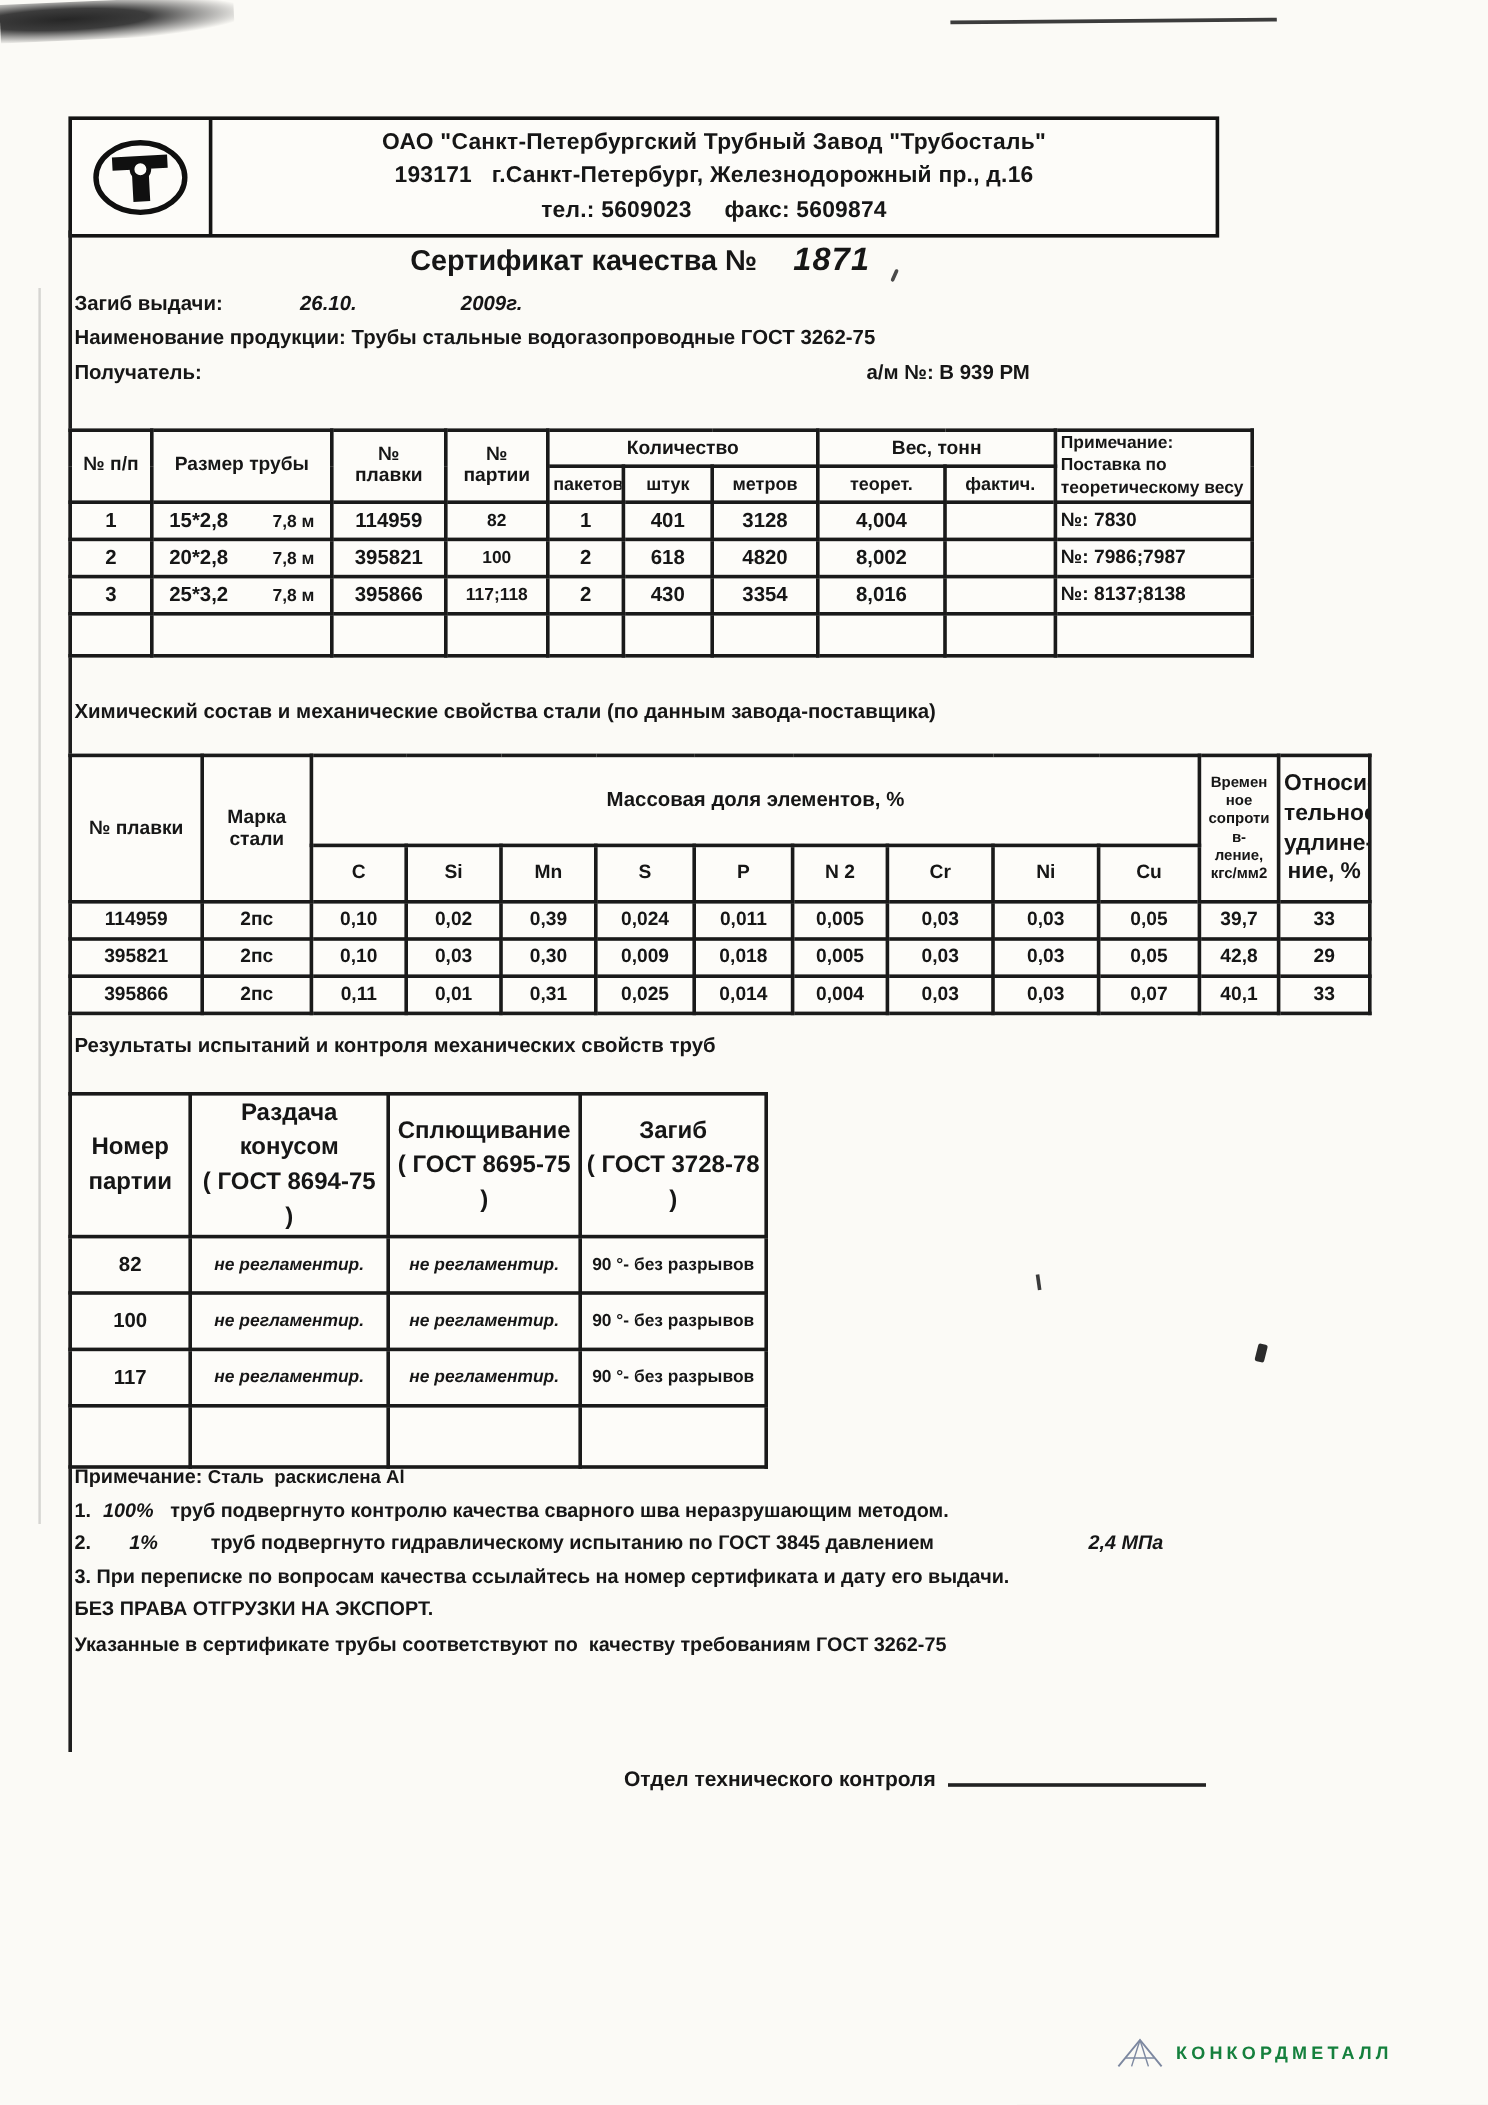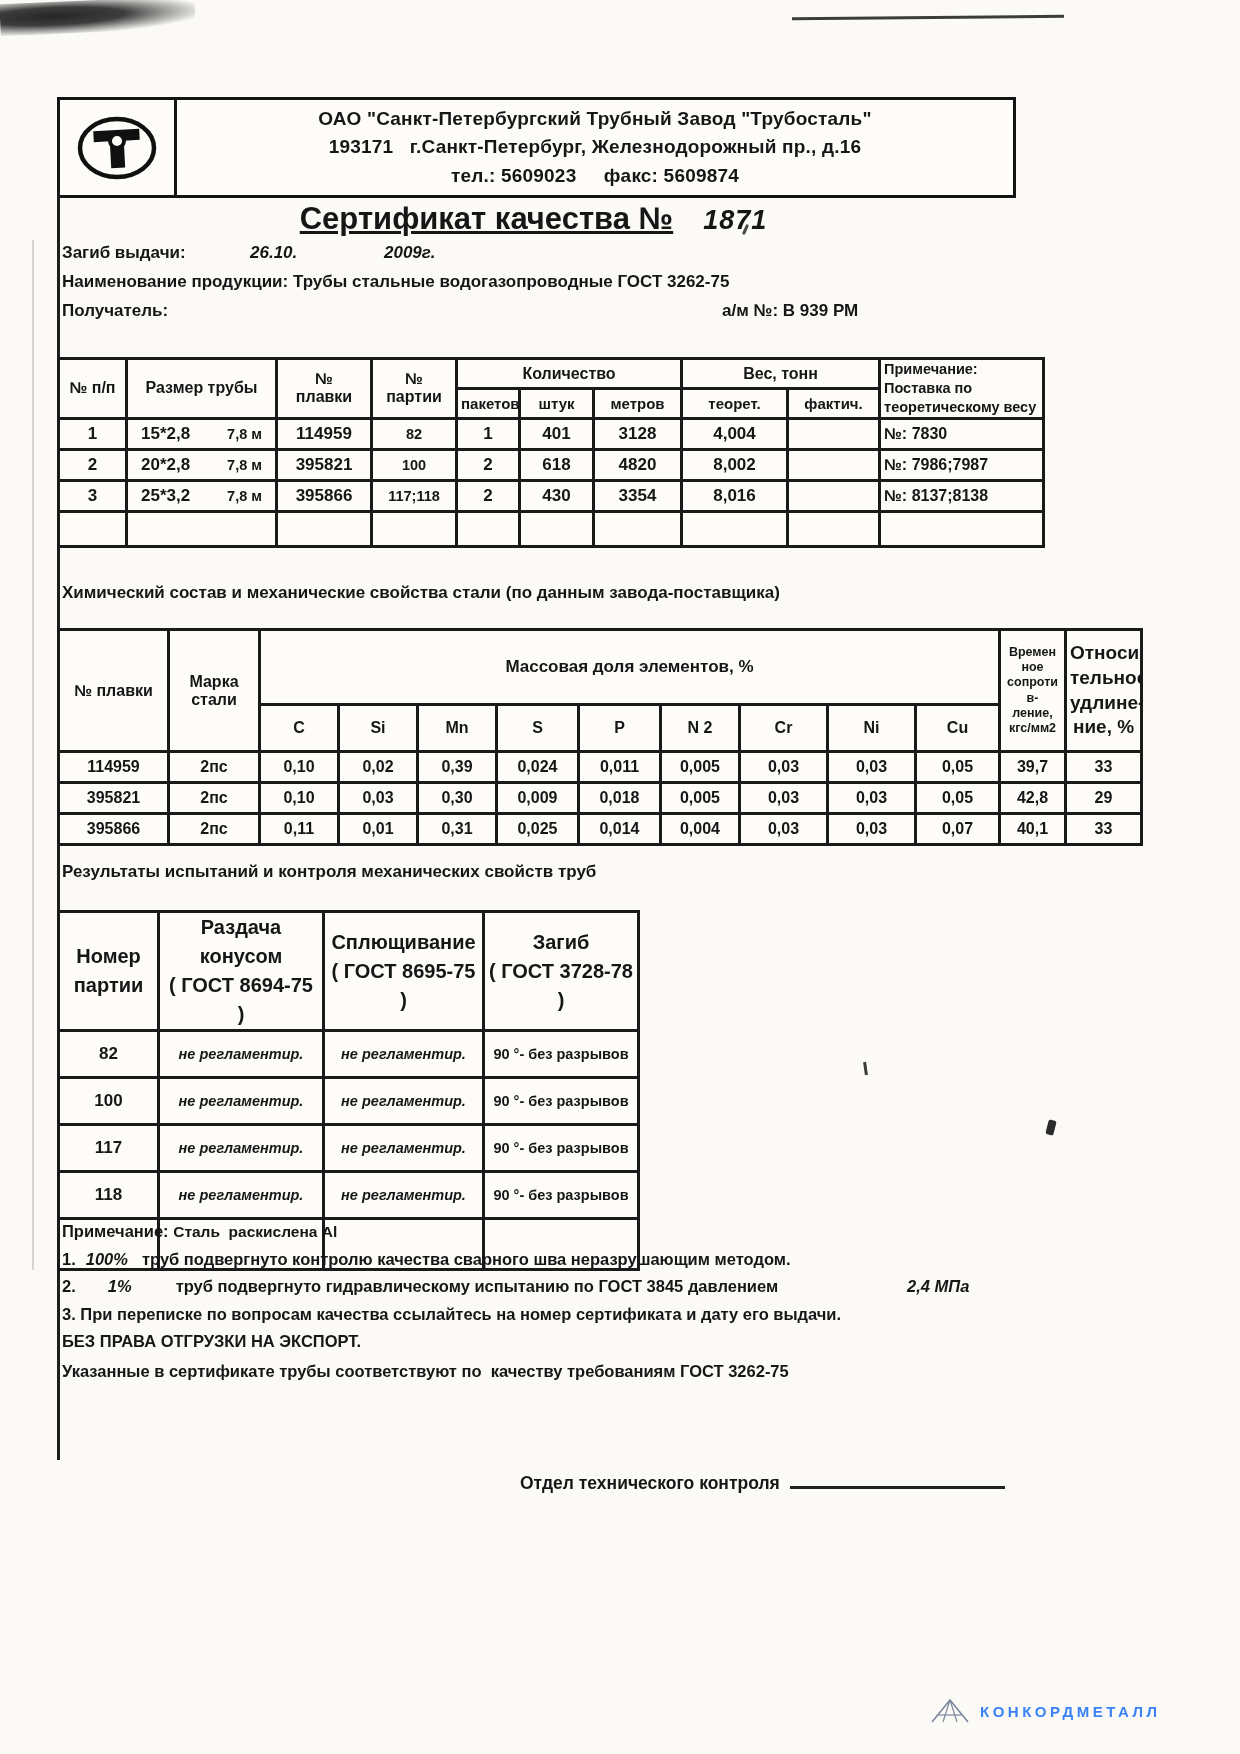--- a/index.html
+++ b/index.html
@@ -23,21 +23,21 @@
 
   
   .header-box{left:57px;top:97px;width:953px;height:95px;border:3.5px solid #141414;display:flex;background:#fdfcf9;}
   .logo-cell{width:114px;border-right:3.5px solid #141414;display:flex;align-items:center;justify-content:center;}
   .company-info{flex:1;display:flex;flex-direction:column;justify-content:center;text-align:center;
                 font-weight:bold;font-size:19px;line-height:1.5;letter-spacing:.2px;}
 
   .left-border{left:57px;top:192px;width:3px;height:1268px;background:#1e1e1e;}
 
   .cert-title{left:57px;top:201px;width:953px;text-align:center;font-weight:bold;}
-  .cert-title .t{font-size:31px;text-decoration:underline;}
+  .cert-title .t{font-size:24px;}
   .cert-title .n{font-size:27px;font-style:italic;margin-left:30px;letter-spacing:1px;}
 
   .row-date{left:62px;top:243px;width:950px;height:22px;font-size:17px;font-weight:bold;}
   .row-date .v1{position:absolute;left:188px;font-style:italic;}
   .row-date .v2{position:absolute;left:322px;font-style:italic;}
   .row-product{left:62px;top:272px;font-size:17px;font-weight:bold;}
   .row-recipient{left:62px;top:301px;width:950px;height:22px;font-size:17px;font-weight:bold;}
   .row-recipient .vehicle{position:absolute;left:660px;}
 
   
@@ -82,21 +82,21 @@
   
   .note-line{left:62px;width:1010px;height:24px;font-size:16.5px;font-weight:bold;}
   .nl1{top:1222px;} .nl2{top:1250px;} .nl3{top:1277px;} .nl4{top:1305px;} .nl5{top:1332px;} .nl6{top:1362px;}
   .note-line .pct{font-style:italic;margin:0 14px 0 10px;}
   .note-line .pressure{position:absolute;left:845px;font-style:italic;}
 
   .signature{left:520px;top:1468px;font-size:17.5px;font-weight:bold;}
   .sig-line{display:inline-block;width:215px;border-bottom:3px solid #222;height:1em;margin-left:10px;}
 
   .watermark{left:930px;top:1698px;display:flex;align-items:center;gap:10px;}
-  .watermark .wm-text{font-size:15px;font-weight:bold;letter-spacing:3.5px;color:#3b82f6;}
+  .watermark .wm-text{font-size:15px;font-weight:bold;letter-spacing:3.5px;color:#15803d;}
 </style>
 </head>
 <body>
 
 <div class="page">
 
   <div class="abs artifact-topleft"></div>
   <div class="abs artifact-topline"></div>
   <div class="abs artifact-title-tick"></div>
   <div class="abs artifact-r1"></div>
@@ -366,26 +366,20 @@
         <td class="reg">не регламентир.</td>
         <td class="reg">не регламентир.</td>
         <td>90 °- без разрывов</td>
       </tr>
       <tr>
         <td class="batch">117</td>
         <td class="reg">не регламентир.</td>
         <td class="reg">не регламентир.</td>
         <td>90 °- без разрывов</td>
       </tr>
-      <tr>
-        <td class="batch">118</td>
-        <td class="reg">не регламентир.</td>
-        <td class="reg">не регламентир.</td>
-        <td>90 °- без разрывов</td>
-      </tr>
       <tr class="empty">
         <td></td>
           <td></td>
           <td></td>
           <td></td>
       </tr>
     </tbody>
   </table>
 
   <div class="abs note-line nl1">

